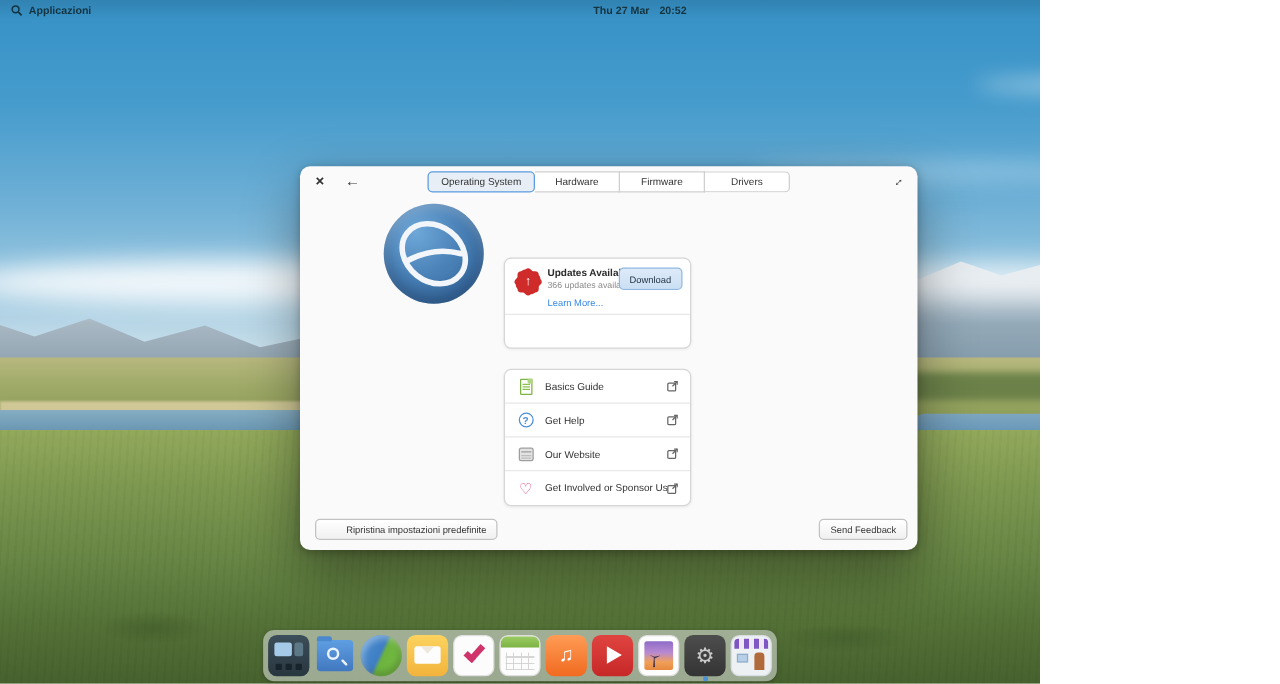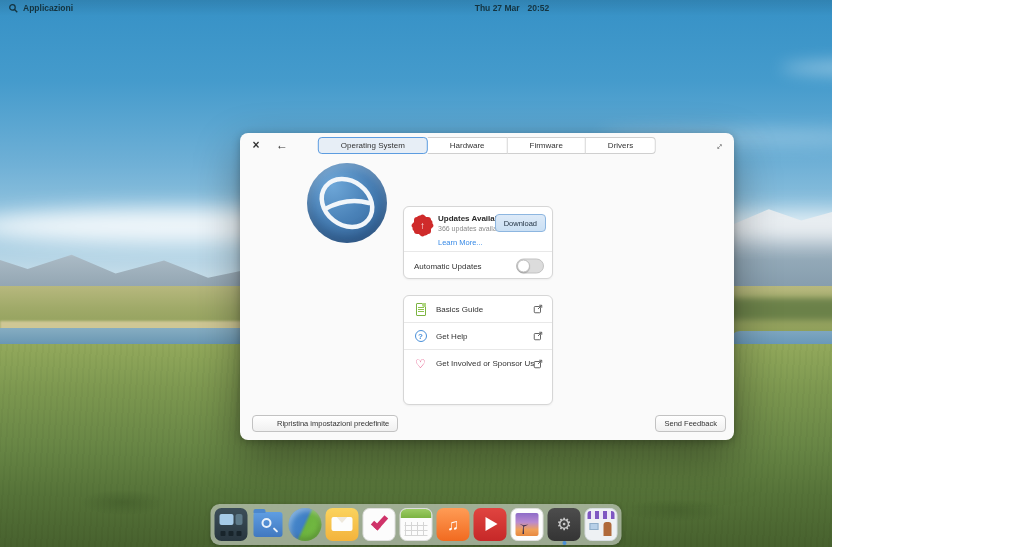--- a/index.html
+++ b/index.html
@@ -55,21 +55,21 @@
   
   .win { position:absolute; left:240px; top:133px; width:494px; height:307px; z-index:20;
     background:#fafafa; border-radius:8px; box-shadow:0 18px 45px rgba(0,0,0,.38), 0 2px 8px rgba(0,0,0,.25); }
   .titlebar { position:relative; height:24px; }
   .tb-btn { position:absolute; top:4px; width:16px; height:16px; display:flex; align-items:center;
     justify-content:center; color:#333; font-size:11px; cursor:pointer; border-radius:50%; }
   .close { left:8px; font-size:12px; font-weight:bold; }
   .back { left:34px; font-size:12px; }
   .maximize { right:8px; font-size:10px; transform:rotate(-45deg); color:#444; }
   .tabs { position:absolute; left:50%; top:4px; transform:translateX(-50%); display:flex; }
-  .tab { min-width:68px; padding:3px 22px; text-align:center; font-size:8px; color:#333;
+  .tab { min-width:68px; padding:3px 10px; text-align:center; font-size:8px; color:#333;
     background:#fff; border:1px solid #cfcfcf; border-left-width:0; cursor:pointer; white-space:nowrap; }
   .tab:first-child { border-left-width:1px; border-radius:4px 0 0 4px; }
   .tab:last-child { border-radius:0 4px 4px 0; }
   .tab.sel { background:#e7eef6; border:1.5px solid #5c9ce0; border-radius:4px; z-index:2; }
 
   
   .logo { position:absolute; left:67px; top:30px; width:80px; height:80px; border-radius:50%;
     background:radial-gradient(circle at 32% 28%, #6ea7d8 0%, #4a82b8 45%, #2e5d92 100%);
     box-shadow:inset 0 -6px 14px rgba(10,30,60,.35), inset 0 4px 8px rgba(255,255,255,.25); }
   .logo svg { position:absolute; inset:0; }
@@ -289,26 +289,20 @@
           <div class="badge-star"></div>
           <div class="badge-star r45"></div>
           <div class="badge-star r22"></div>
           <div class="badge-arrow">↑</div>
         </div>
         <div class="upd-title">Updates Available</div>
         <div class="upd-sub">366 updates available</div>
         <div class="btn-download">Download</div>
         <div class="learn-more">Learn More...</div>
       </div>
-      <div class="upd-bottom">
-        <div class="auto-label">Automatic Updates</div>
-        <div class="toggle">
-          <div class="knob"></div>
-        </div>
-      </div>
     </div>
 
     <div class="card links-card">
       <div class="link-row">
         <span class="li-ic">
             <span class="ic-doc"></span>
           </span>
         <span class="li-label">Basics Guide</span>
         <svg class="li-ext" viewBox="0 0 12 12">
           <rect x="1.5" y="3" width="7.5" height="7.5" rx="1" fill="none" stroke="#666" stroke-width="1.2"></rect>
@@ -322,20 +316,31 @@
           </span>
         <span class="li-label">Get Help</span>
         <svg class="li-ext" viewBox="0 0 12 12">
           <rect x="1.5" y="3" width="7.5" height="7.5" rx="1" fill="none" stroke="#666" stroke-width="1.2"></rect>
           <line x1="6" y1="6" x2="10.5" y2="1.5" stroke="#666" stroke-width="1.2"></line>
           <polyline points="7.5,1.5 10.5,1.5 10.5,4.5" fill="none" stroke="#666" stroke-width="1.2"></polyline>
         </svg>
       </div>
       <div class="link-row">
         <span class="li-ic">
+            <span class="ic-globe"></span>
+          </span>
+        <span class="li-label">Our Website</span>
+        <svg class="li-ext" viewBox="0 0 12 12">
+          <rect x="1.5" y="3" width="7.5" height="7.5" rx="1" fill="none" stroke="#666" stroke-width="1.2"></rect>
+          <line x1="6" y1="6" x2="10.5" y2="1.5" stroke="#666" stroke-width="1.2"></line>
+          <polyline points="7.5,1.5 10.5,1.5 10.5,4.5" fill="none" stroke="#666" stroke-width="1.2"></polyline>
+        </svg>
+      </div>
+      <div class="link-row">
+        <span class="li-ic">
           <span class="ic-heart">♡</span>
           </span>
         <span class="li-label">Get Involved or Sponsor Us</span>
         <svg class="li-ext" viewBox="0 0 12 12">
           <rect x="1.5" y="3" width="7.5" height="7.5" rx="1" fill="none" stroke="#666" stroke-width="1.2"></rect>
           <line x1="6" y1="6" x2="10.5" y2="1.5" stroke="#666" stroke-width="1.2"></line>
           <polyline points="7.5,1.5 10.5,1.5 10.5,4.5" fill="none" stroke="#666" stroke-width="1.2"></polyline>
         </svg>
       </div>
     </div>

